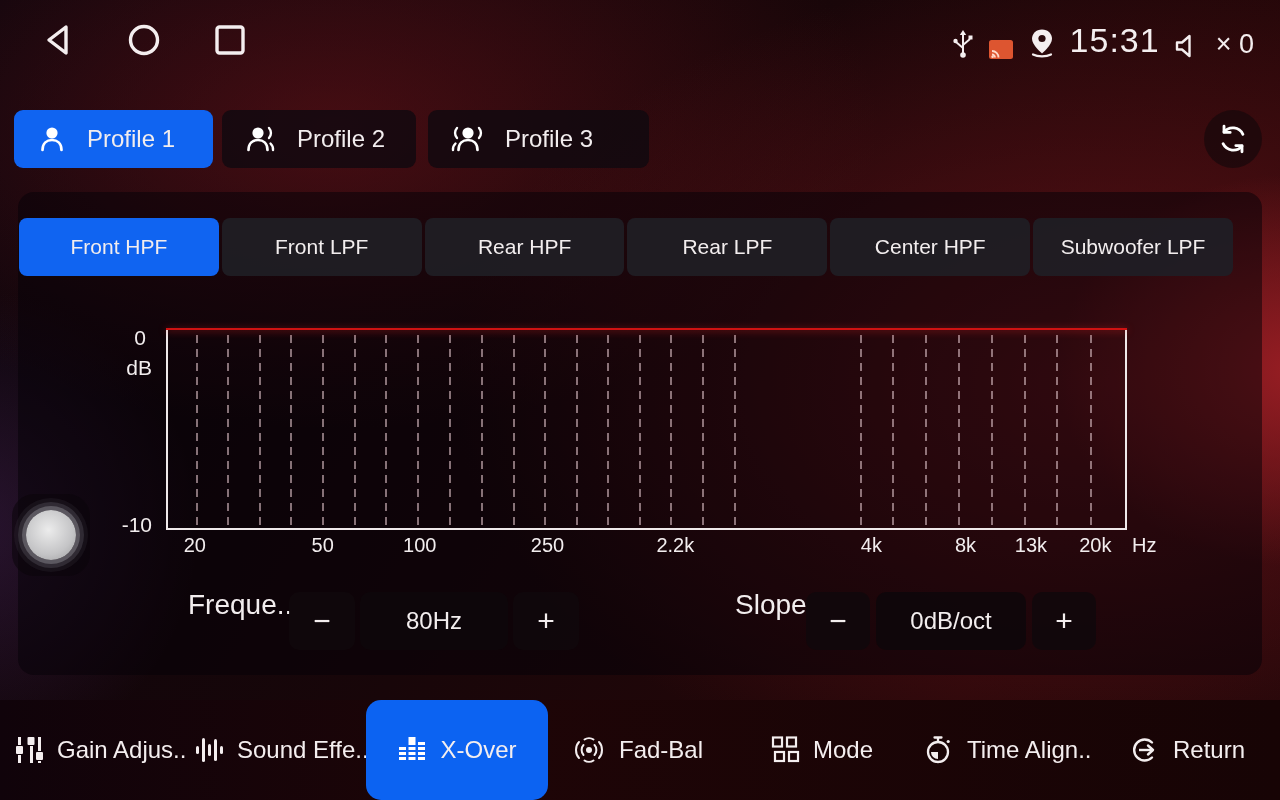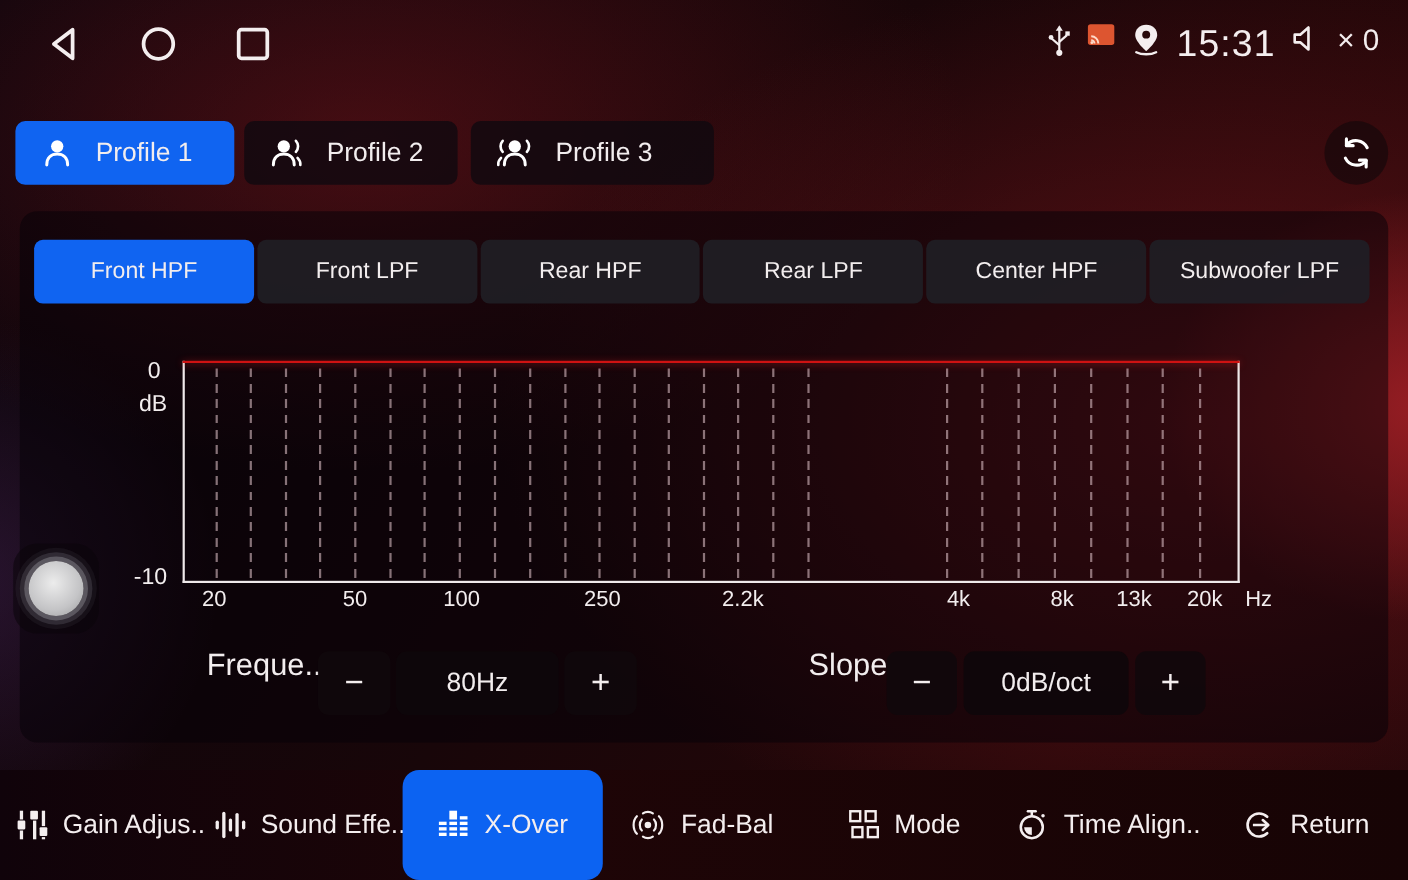--- a/index.html
+++ b/index.html
@@ -14,39 +14,39 @@
       radial-gradient(780px 430px at 26% 16%, rgba(118,20,26,.52), rgba(118,20,26,0) 70%),
       radial-gradient(320px 340px at -2% 66%, rgba(96,52,128,.30), rgba(96,52,128,0) 70%),
       linear-gradient(120deg, #0a050c 0%, #180609 45%, #260709 78%, #1d0608 100%);
   }
 
   
   .status-bar{position:absolute; top:0; left:0; right:0; height:80px;
     display:flex; align-items:center; justify-content:space-between; padding:0 26px 0 40px;}
   .nav-keys{display:flex; align-items:center; gap:50px;}
   .nav-key{display:flex; align-items:center; justify-content:center; width:36px; height:36px; cursor:pointer;}
-  .status-right{display:flex; align-items:flex-start; gap:13px;}
+  .status-right{display:flex; align-items:flex-end; gap:13px;}
   .time{font-size:34px; letter-spacing:1px; color:#f4eeef;}
   .vol-text{font-size:27px; color:#f4eeef; margin-left:2px;}
 
   
   .profile-row{position:absolute; top:110px; left:14px; right:14px; height:58px;}
   .profile-btn{position:absolute; top:0; height:58px; border-radius:9px;
     display:flex; align-items:center; gap:18px; padding-left:21px;
     background:rgba(14,9,15,.78); font-size:24px; cursor:pointer;}
   .profile-btn.active{background:#1064f1;}
   .p1{left:0; width:199px;} .p2{left:208px; width:194px;} .p3{left:414px; width:221px;}
   .refresh-btn{position:absolute; right:4px; top:0; width:58px; height:58px; border-radius:50%;
     background:rgba(20,8,11,.66); display:flex; align-items:center; justify-content:center; cursor:pointer;}
 
   
   .panel{position:absolute; left:18px; top:192px; width:1244px; height:483px;
     background:rgba(5,2,7,.52); border-radius:16px;}
 
-  .filter-tabs{position:absolute; left:31px; top:218px; width:1214px; height:58px;
+  .filter-tabs{position:absolute; left:19px; top:218px; width:1214px; height:58px;
     display:flex; gap:3px;}
   .filter-tab{flex:1; height:58px; border-radius:8px; background:rgba(31,30,37,.92);
     display:flex; align-items:center; justify-content:center; font-size:21px; cursor:pointer;}
   .filter-tab.active{background:#1064f1;}
 
   
   .chart{position:absolute; left:166px; top:328px; width:961px; height:202px;
     border-left:2px solid #efe9ea; border-right:2px solid #efe9ea; border-bottom:2px solid #efe9ea;}
   .response-line{position:absolute; left:-2px; right:-2px; top:0; height:2px;
     background:#cf1212; box-shadow:0 1px 7px rgba(230,35,35,.7);}

